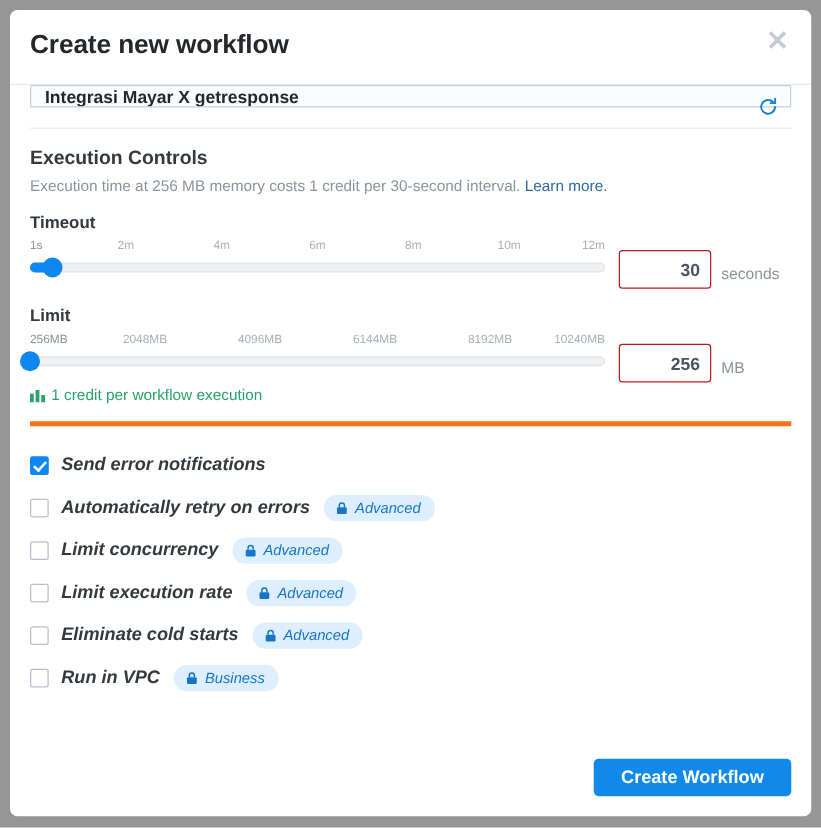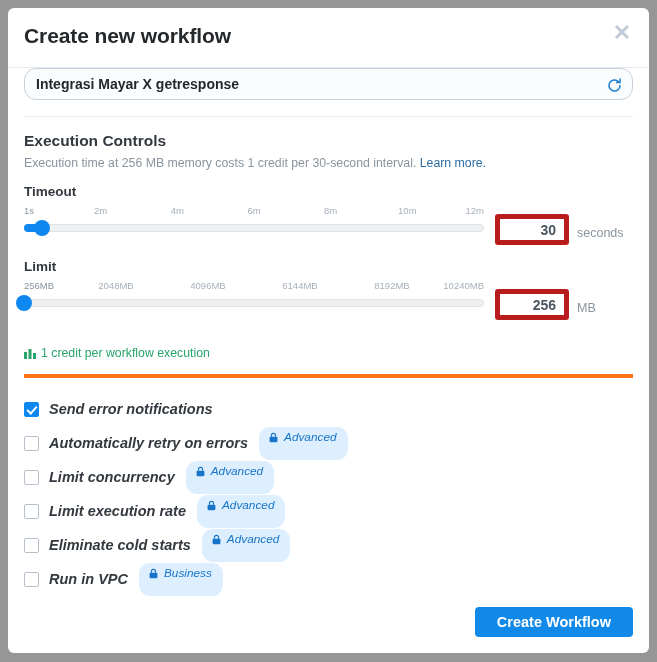--- a/index.html
+++ b/index.html
@@ -68,23 +68,23 @@
   .field-label {
     font-size: 14.5px;
     font-weight: bold;
     color: #33393f;
     margin-top: 18px;
     margin-bottom: 7px;
   }
 
   .name-input-wrap {
     position: relative;
-    height: 32px;
+    height: 18px;
     border: 1px solid #c7d0d9;
-    border-radius: 12px;
+    border-radius: 1px;
     background: #fbfcfd;
     box-sizing: border-box;
   }
   .name-input {
     position: absolute;
     left: 0; top: 0;
     width: 100%;
     height: 100%;
     border: none;
     outline: none;
@@ -190,21 +190,21 @@
     border-radius: 50%;
     transform: translateX(-50%);
     cursor: pointer;
   }
 
   .num-input {
     width: 74px;
     height: 31px;
     margin-left: 11px;
     margin-top: 13px;
-    border: 5px solid #b91c1c;
+    border: 1px solid #b91c1c;
     border-radius: 3px;
     box-sizing: border-box;
     text-align: right;
     padding-right: 8px;
     font-family: "Liberation Sans", sans-serif;
     font-size: 14px;
     font-weight: bold;
     color: #4a5560;
     background: #fff;
     outline: none;
@@ -212,21 +212,21 @@
   .unit {
     margin-left: 8px;
     margin-top: 19px;
     font-size: 12.5px;
     color: #8a949e;
   }
 
   .credit-line {
     display: flex;
     align-items: center;
-    margin-top: 26px;
+    margin-top: 3px;
     font-size: 12.3px;
     color: #27a36b;
   }
   .credit-icon {
     display: inline-block;
     margin-right: 5px;
     line-height: 0;
   }
 
   
@@ -275,21 +275,21 @@
     white-space: nowrap;
   }
   .badge {
     display: inline-flex;
     align-items: center;
     margin-left: 11px;
     background: #ddeeff;
     color: #1675c8;
     border-radius: 11px;
     height: 21px;
-    padding: 0 11px 12px 9px;
+    padding: 0 11px 0 9px;
     font-size: 11.8px;
     white-space: nowrap;
     cursor: pointer;
   }
   .badge .lock {
     margin-right: 5px;
     line-height: 0;
   }
 
   

